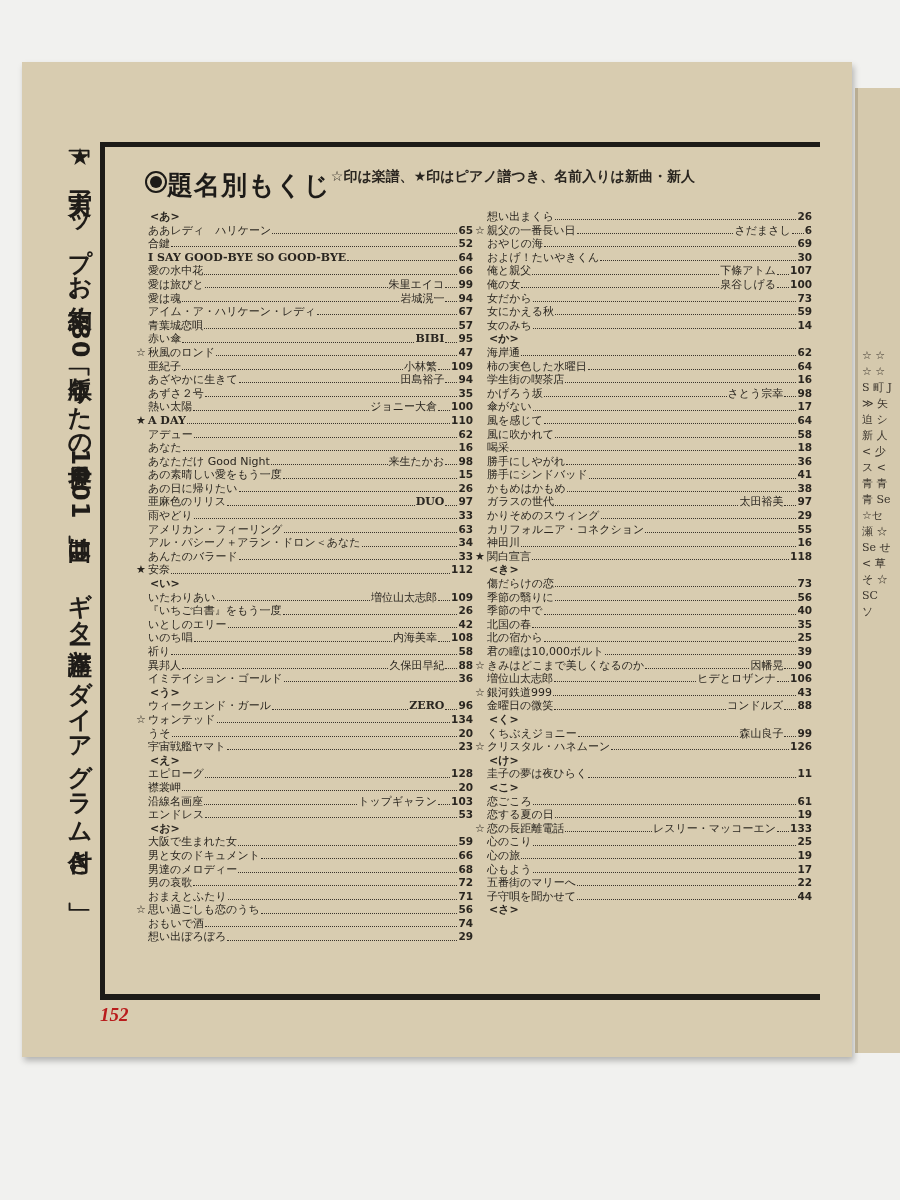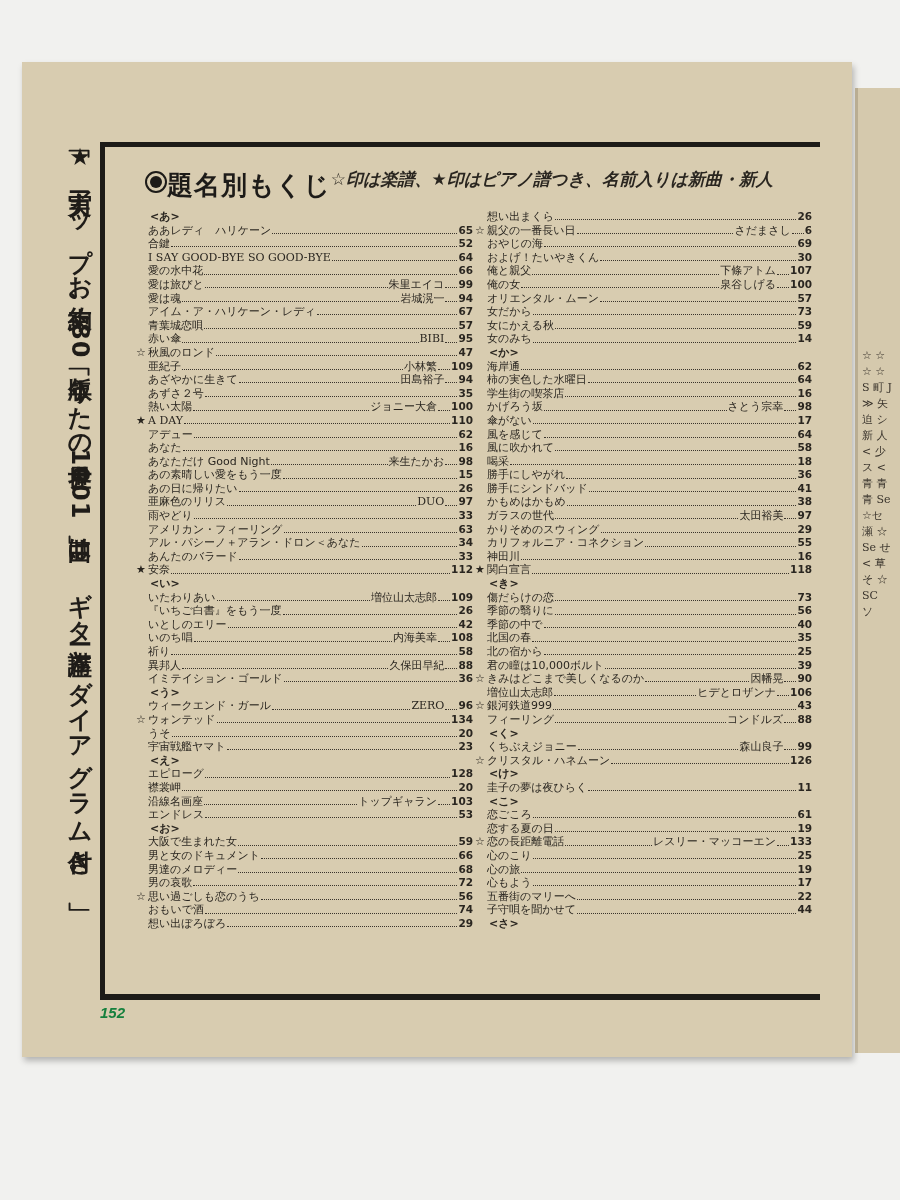--- a/index.html
+++ b/index.html
@@ -47,21 +47,21 @@
   }
   .title-icon {
     display: inline-block; width: 22px; height: 22px; border-radius: 50%;
     border: 2px solid #1d1b18; box-sizing: border-box; position: relative; top: 3px;
   }
   .title-icon::after {
     content: ""; position: absolute; left: 3px; top: 3px; width: 12px; height: 12px;
     border-radius: 50%; background: #1d1b18;
   }
   .title-text { font-size: 26px; font-weight: bold; letter-spacing: 1px; color: #1d1b18; }
-  .legend-text { font-size: 17px; font-weight: bold; color: #2a2620; font-style: italic; }
+  .legend-text { font-size: 14px; font-weight: bold; color: #2a2620; }
 
   .col { position: absolute; top: 210px; width: 325px; }
   .col-left { left: 148px; }
   .col-right { left: 487px; }
 
   .row {
     display: flex; align-items: baseline; height: 13.6px; line-height: 13.6px;
     font-size: 11px; white-space: nowrap; position: relative;
   }
   .row .mark { position: absolute; left: -12px; width: 12px; font-size: 11px; }
@@ -71,25 +71,25 @@
     border-bottom: 1.5px dotted #3a342c; height: 8px; align-self: center;
     position: relative; top: -1px;
   }
   .row .artist { flex: 0 0 auto; }
   .row .dots2 {
     flex: 0 0 12px; border-bottom: 1.5px dotted #3a342c; height: 8px; align-self: center;
     margin: 0 1px; position: relative; top: -1px;
   }
   .row .pg { flex: 0 0 auto; font-weight: bold; font-size: 10.5px; }
   .row.header { font-weight: bold; padding-left: 2px; }
-  .row .latin { font-family: "DejaVu Serif", serif; font-weight: normal; }
+  .row .latin { font-family: "DejaVu Serif", serif; font-weight: bold; }
   .page-number {
     position: absolute; left: 100px; top: 1004px;
-    font-family: Liberation Sans, sans-serif; font-style: italic; font-weight: bold; font-size: 15px;
-    color: #15803d;
+    font-family: Liberation Serif, serif; font-style: italic; font-weight: bold; font-size: 19px;
+    color: #b91c1c;
   }
 </style>
 </head>
 <body>
 
 <div class="page"></div>
 <div class="page-right">
   <div class="right-gutter-text">☆ ☆ ☆ ☆ S 町 J ≫ 矢 迫 シ 新 人 &lt; 少 ス &lt; 青 青 青 Se ☆セ 瀬 ☆Se せ &lt; 草 そ ☆SC ソ</div>
 </div>
 
@@ -410,20 +410,26 @@
       <span class="dots"></span>
       <span class="pg">68</span>
     </div>
     <div class="row">
       <span class="mark"></span>
       <span class="title">男の哀歌</span>
       <span class="dots"></span>
       <span class="pg">72</span>
     </div>
     <div class="row">
+      <span class="mark"></span>
+      <span class="title">おまえとふたり</span>
+      <span class="dots"></span>
+      <span class="pg">71</span>
+    </div>
+    <div class="row">
       <span class="mark">☆</span>
       <span class="title">思い過ごしも恋のうち</span>
       <span class="dots"></span>
       <span class="pg">56</span>
     </div>
     <div class="row">
       <span class="mark"></span>
       <span class="title">おもいで酒</span>
       <span class="dots"></span>
       <span class="pg">74</span>
@@ -473,26 +479,20 @@
     <div class="row">
       <span class="mark"></span>
       <span class="title">俺の女</span>
       <span class="dots"></span>
       <span class="artist">泉谷しげる</span>
       <span class="dots2"></span>
       <span class="pg">100</span>
     </div>
     <div class="row">
       <span class="mark"></span>
-      <span class="title">オリエンタル・ムーン</span>
-      <span class="dots"></span>
-      <span class="pg">57</span>
-    </div>
-    <div class="row">
-      <span class="mark"></span>
       <span class="title">女だから</span>
       <span class="dots"></span>
       <span class="pg">73</span>
     </div>
     <div class="row">
       <span class="mark"></span>
       <span class="title">女にかえる秋</span>
       <span class="dots"></span>
       <span class="pg">59</span>
     </div>
@@ -661,21 +661,21 @@
       <span class="pg">106</span>
     </div>
     <div class="row">
       <span class="mark">☆</span>
       <span class="title">銀河鉄道999</span>
       <span class="dots"></span>
       <span class="pg">43</span>
     </div>
     <div class="row">
       <span class="mark"></span>
-      <span class="title">フィーリング</span>
+      <span class="title">金曜日の微笑</span>
       <span class="dots"></span>
       <span class="artist">コンドルズ</span>
       <span class="dots2"></span>
       <span class="pg">88</span>
     </div>
     <div class="row header">
       <span>&lt;く&gt;</span>
     </div>
     <div class="row">
       <span class="mark"></span>

